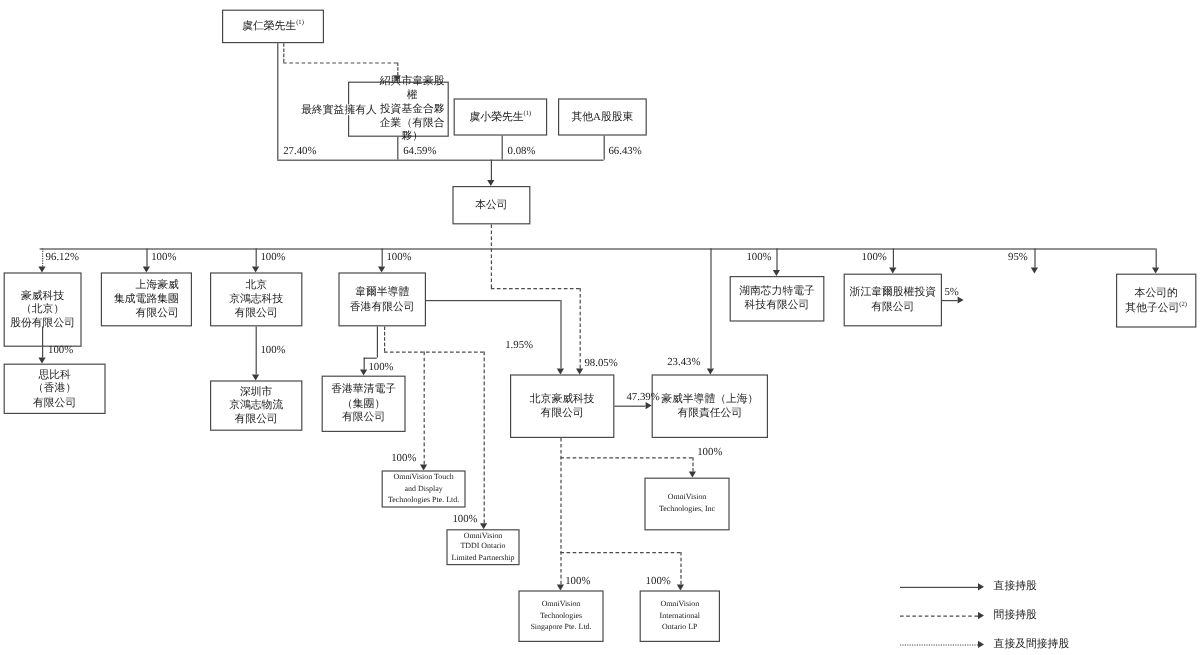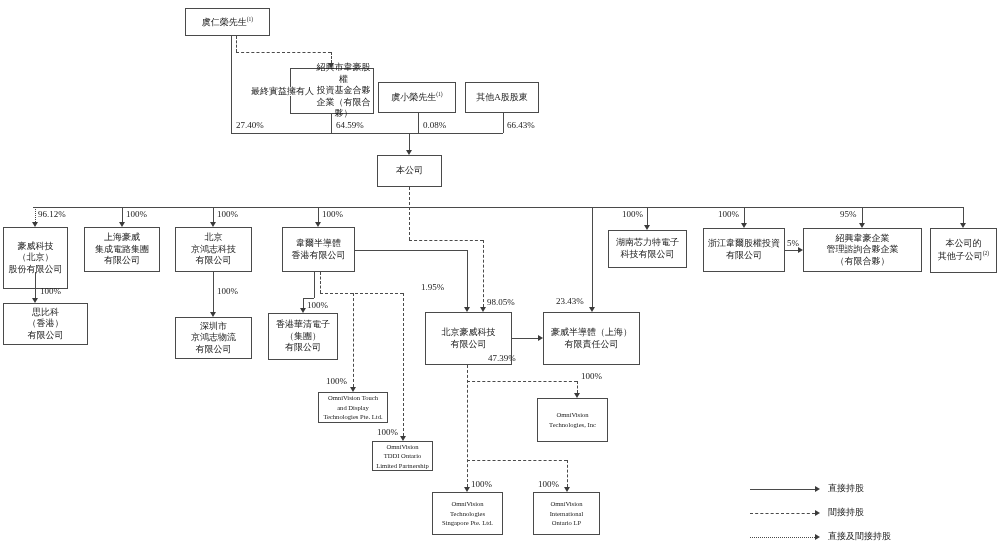--- a/index.html
+++ b/index.html
@@ -45,46 +45,41 @@
   </div>
   <div class="box" style="left:377px;top:155px;width:65px;height:32px;">
     <span class="t">本公司</span>
   </div>
 
   <div class="box" style="left:3px;top:227px;width:65px;height:62px;">
       <span class="t">豪威科技
 （北京）
 股份有限公司</span>
     </div>
-  <div class="box" style="left:84px;top:227px;width:76px;height:45px;">
+  <div class="box" style="left:84px;top:227px;width:76px;height:45px;text-align:right;">
       <span class="t">上海豪威
 集成電路集團
 有限公司</span>
     </div>
   <div class="box" style="left:175px;top:227px;width:77px;height:45px;">
       <span class="t">北京
 京鴻志科技
 有限公司</span>
     </div>
   <div class="box" style="left:608px;top:230px;width:79px;height:38px;">
       <span class="t">湖南芯力特電子
 科技有限公司</span>
     </div>
   <div class="box" style="left:282px;top:227px;width:73px;height:45px;">
       <span class="t">韋爾半導體
 香港有限公司</span>
     </div>
   <div class="box" style="left:703px;top:228px;width:82px;height:44px;">
       <span class="t">浙江韋爾股權投資
 有限公司</span>
-    </div>
-  <div class="box" style="left:803px;top:228px;width:119px;height:44px;">
-      <span class="t">紹興韋豪企業
-管理諮詢合夥企業
-（有限合夥）</span>
     </div>
   <div class="box" style="left:930px;top:228px;width:67px;height:45px;">
     <span class="t"><span>本公司的
 其他子公司</span><sup>(2)</sup></span>
   </div>
 
   <div class="box" style="left:3px;top:303px;width:85px;height:42px;">
       <span class="t">思比科
 （香港）
 有限公司</span>
@@ -201,21 +196,21 @@
 
   <div class="ln h" style="left:355px;top:250px;width:112px;"></div>
   <div class="ln v" style="left:467px;top:250px;height:57px;"></div>
   <div class="arr-d" style="left:464px;top:307px;"></div>
   <div class="lbl" style="left:421px;top:283px;">1.95%</div>
   <div class="lbl" style="left:487px;top:298px;">98.05%</div>
   <div class="lbl" style="left:556px;top:297px;">23.43%</div>
 
   <div class="ln h" style="left:512px;top:338px;width:26px;"></div>
   <div class="arr-r" style="left:538px;top:335px;"></div>
-  <div class="lbl" style="left:488px;top:326px;margin-top:28px;">47.39%</div>
+  <div class="lbl" style="left:522px;top:326px;">47.39%</div>
 
   <div class="ln h" style="left:785px;top:250px;width:13px;"></div>
   <div class="arr-r" style="left:798px;top:247px;"></div>
   <div class="lbl" style="left:787px;top:239px;">5%</div>
 
   <div class="ln v dash" style="left:320px;top:272px;height:21px;"></div>
   <div class="ln h dash" style="left:320px;top:293px;width:83px;"></div>
   <div class="ln v dash" style="left:353px;top:293px;height:94px;"></div>
   <div class="arr-d" style="left:350px;top:387px;"></div>
   <div class="ln v dash" style="left:403px;top:293px;height:143px;"></div>

